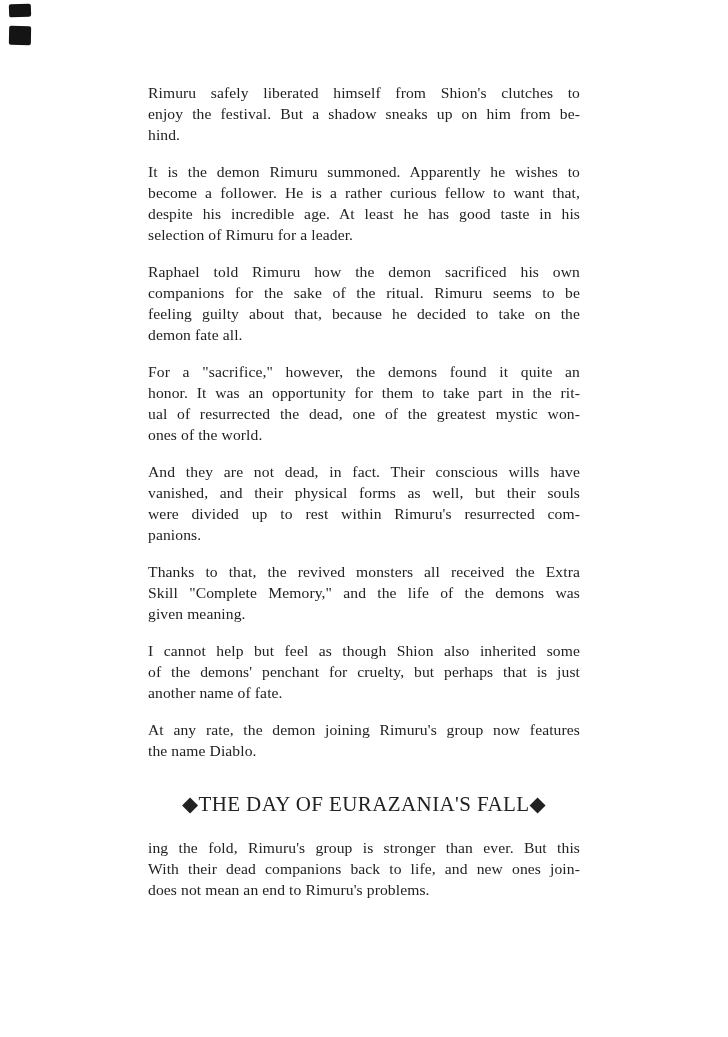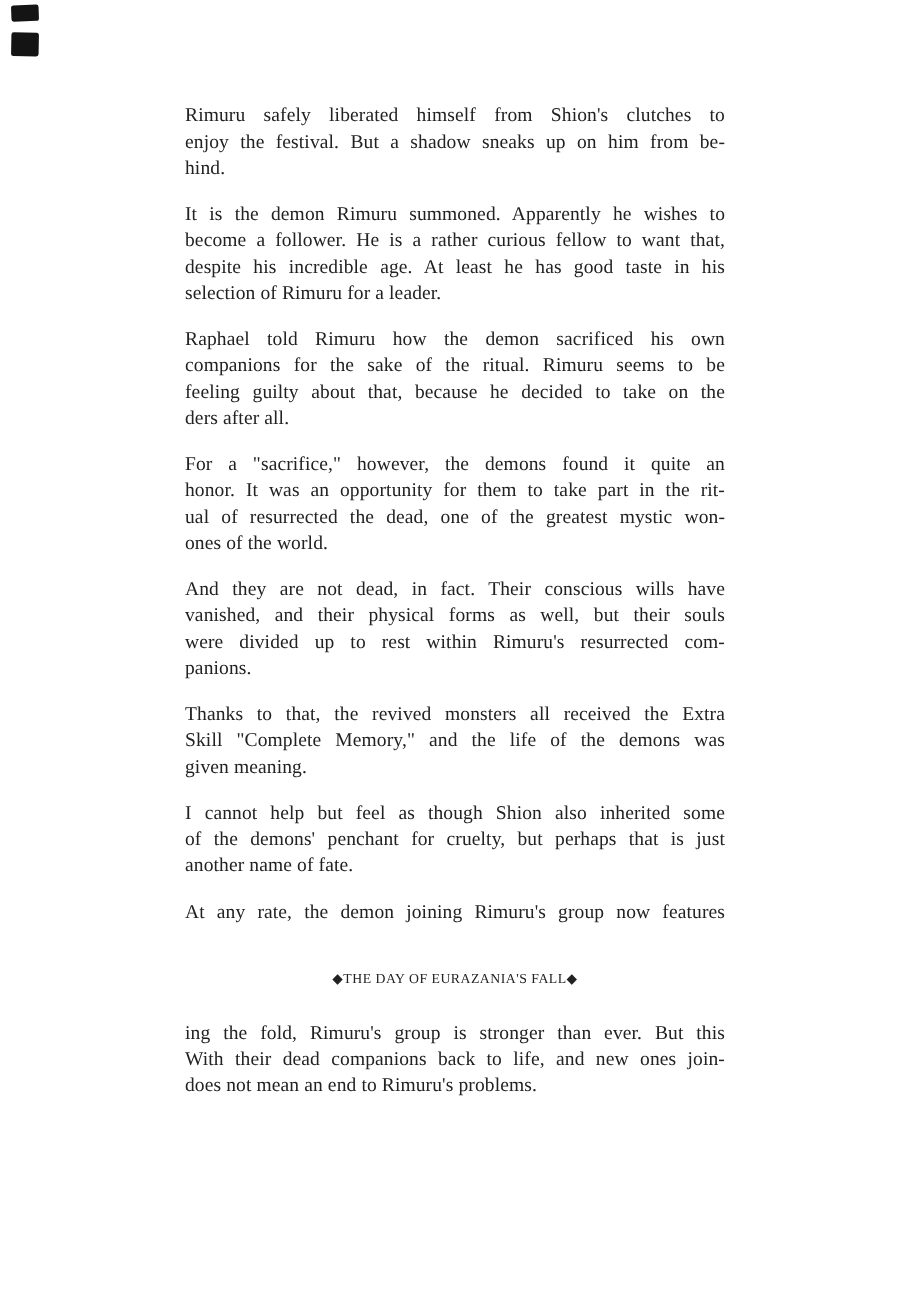--- a/index.html
+++ b/index.html
@@ -35,21 +35,21 @@
     white-space: normal;
     overflow: hidden;
     max-height: 21px;
   }
   .line-last {
     text-align-last: left;
     -moz-text-align-last: left;
   }
   .section-heading {
     margin: 33px 0 22px 0;
-    font-size: 11px;
+    font-size: 21px;
     line-height: 21px;
     letter-spacing: 0.4px;
     text-align: center;
     color: var(--text-color, #222222);
   }
   .scan-artifact {
     position: absolute;
     background: var(--artifact-color, #141414);
     border-radius: 2px;
   }
@@ -83,21 +83,21 @@
       <div class="paragraph">
         <div class="line">It is the demon Rimuru summoned. Apparently he wishes to</div>
         <div class="line">become a follower. He is a rather curious fellow to want that,</div>
         <div class="line">despite his incredible age. At least he has good taste in his</div>
         <div class="line line-last">selection of Rimuru for a leader.</div>
       </div>
       <div class="paragraph">
         <div class="line">Raphael told Rimuru how the demon sacrificed his own</div>
         <div class="line">companions for the sake of the ritual. Rimuru seems to be</div>
         <div class="line">feeling guilty about that, because he decided to take on the</div>
-        <div class="line line-last">ders after all.</div>
+        <div class="line line-last">demon fate all.</div>
       </div>
       <div class="paragraph">
         <div class="line">For a "sacrifice," however, the demons found it quite an</div>
         <div class="line">honor. It was an opportunity for them to take part in the rit-</div>
         <div class="line">ual of resurrected the dead, one of the greatest mystic won-</div>
         <div class="line line-last">ones of the world.</div>
       </div>
       <div class="paragraph">
         <div class="line">And they are not dead, in fact. Their conscious wills have</div>
         <div class="line">vanished, and their physical forms as well, but their souls</div>
@@ -109,20 +109,21 @@
         <div class="line">Skill "Complete Memory," and the life of the demons was</div>
         <div class="line line-last">given meaning.</div>
       </div>
       <div class="paragraph">
         <div class="line">I cannot help but feel as though Shion also inherited some</div>
         <div class="line">of the demons' penchant for cruelty, but perhaps that is just</div>
         <div class="line line-last">another name of fate.</div>
       </div>
       <div class="paragraph">
         <div class="line">At any rate, the demon joining Rimuru's group now features</div>
+        <div class="line line-last">the name Diablo.</div>
       </div>
       <div class="section-heading">◆THE DAY OF EURAZANIA'S FALL◆</div>
       <div class="paragraph">
         <div class="line">ing the fold, Rimuru's group is stronger than ever. But this</div>
         <div class="line">With their dead companions back to life, and new ones join-</div>
         <div class="line line-last">does not mean an end to Rimuru's problems.</div>
       </div>
     </div>
 </div>
 

